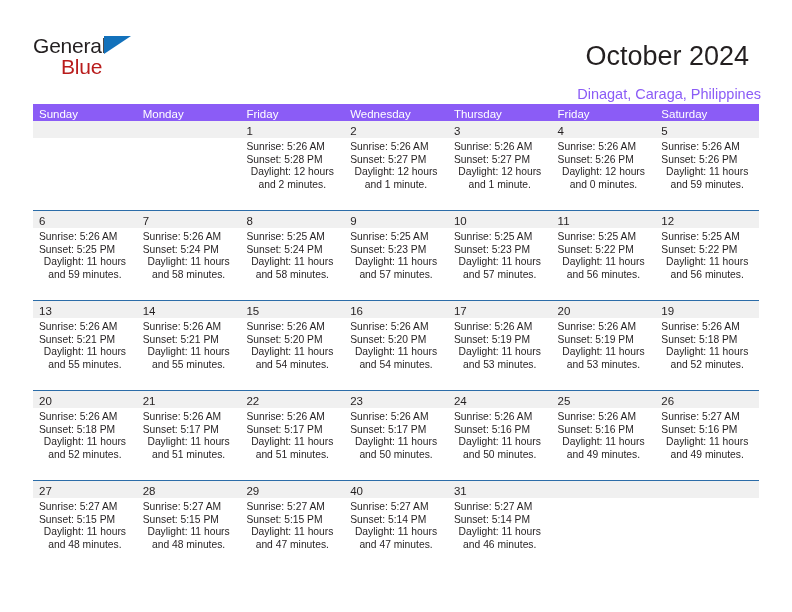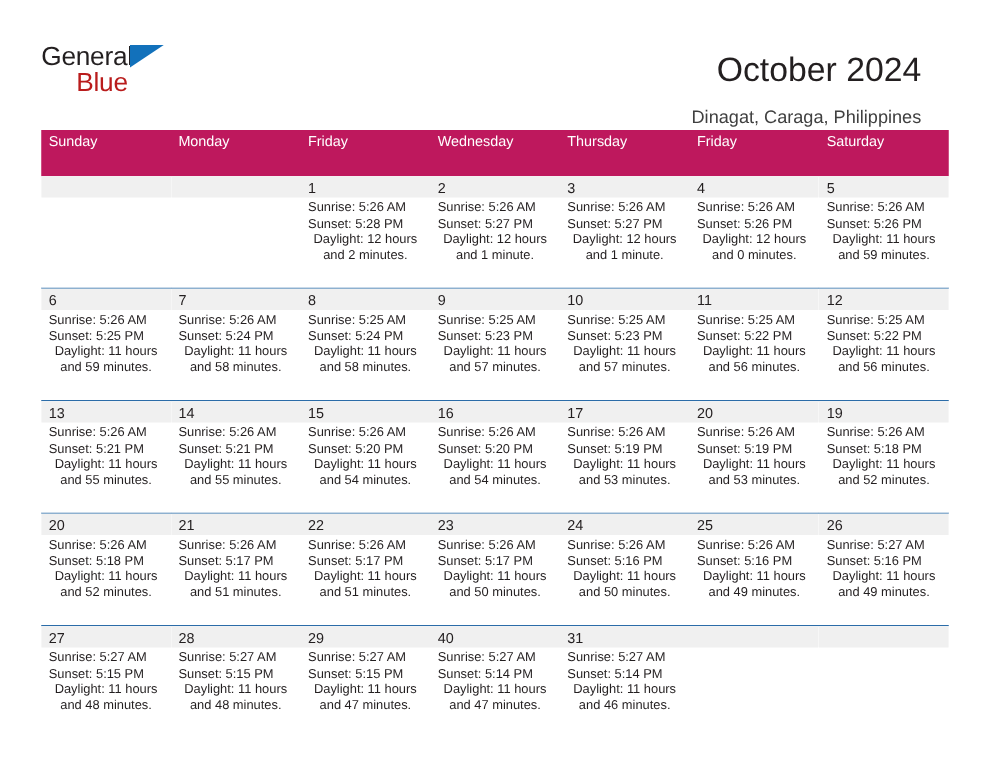--- a/index.html
+++ b/index.html
@@ -19,21 +19,21 @@
     width: 792px;
     height: 612px;
     box-sizing: border-box;
   }
 
   
   .header {
     position: absolute;
     left: 33px;
     top: 28px;
-    right: 43px;
+    right: 31px;
     height: 70px;
   }
   .logo {
     position: absolute;
     left: 0;
     top: 6px;
     width: 200px;
     height: 56px;
   }
   .logo-general {
@@ -74,36 +74,36 @@
     font-size: 27px;
     line-height: 32px;
     color: #231f20;
     font-weight: normal;
     margin: 12px;
     white-space: nowrap;
   }
   .cal-subtitle {
     font-size: 14.5px;
     line-height: 20px;
-    color: #404040;
-    margin: 6px 12px 0 0;
+    color: #8b5cf6;
+    margin: 6px 0 0 0;
     white-space: nowrap;
   }
 
   
   .calendar {
     position: absolute;
     left: 33px;
     top: 104px;
     width: 726px;
   }
   .weekdays {
     display: flex;
-    background: #be185d;
-    height: 37px;
+    background: #8b5cf6;
+    height: 17px;
   }
   .weekday {
     flex: 1 1 0;
     color: #ffffff;
     font-size: 11.5px;
     line-height: 21px;
     padding-left: 6px;
     box-sizing: border-box;
     white-space: nowrap;
     overflow: hidden;

